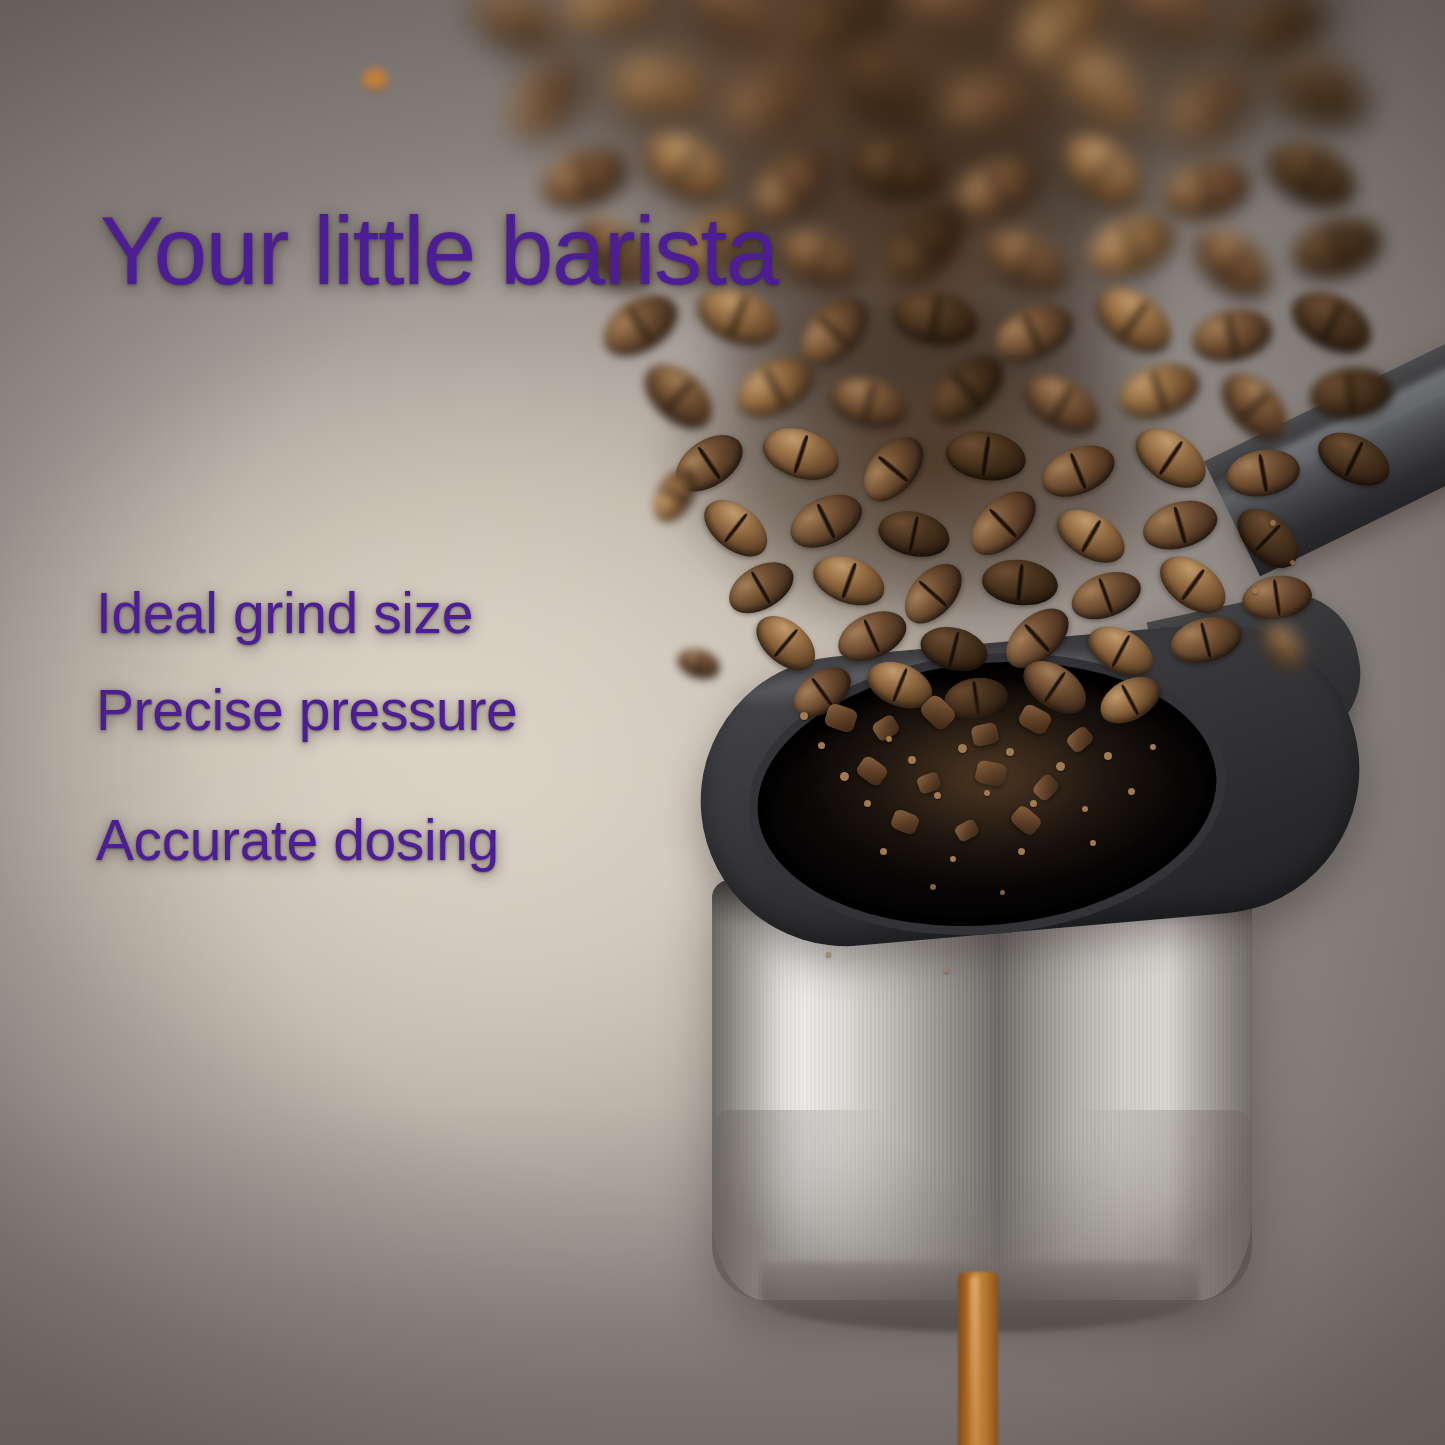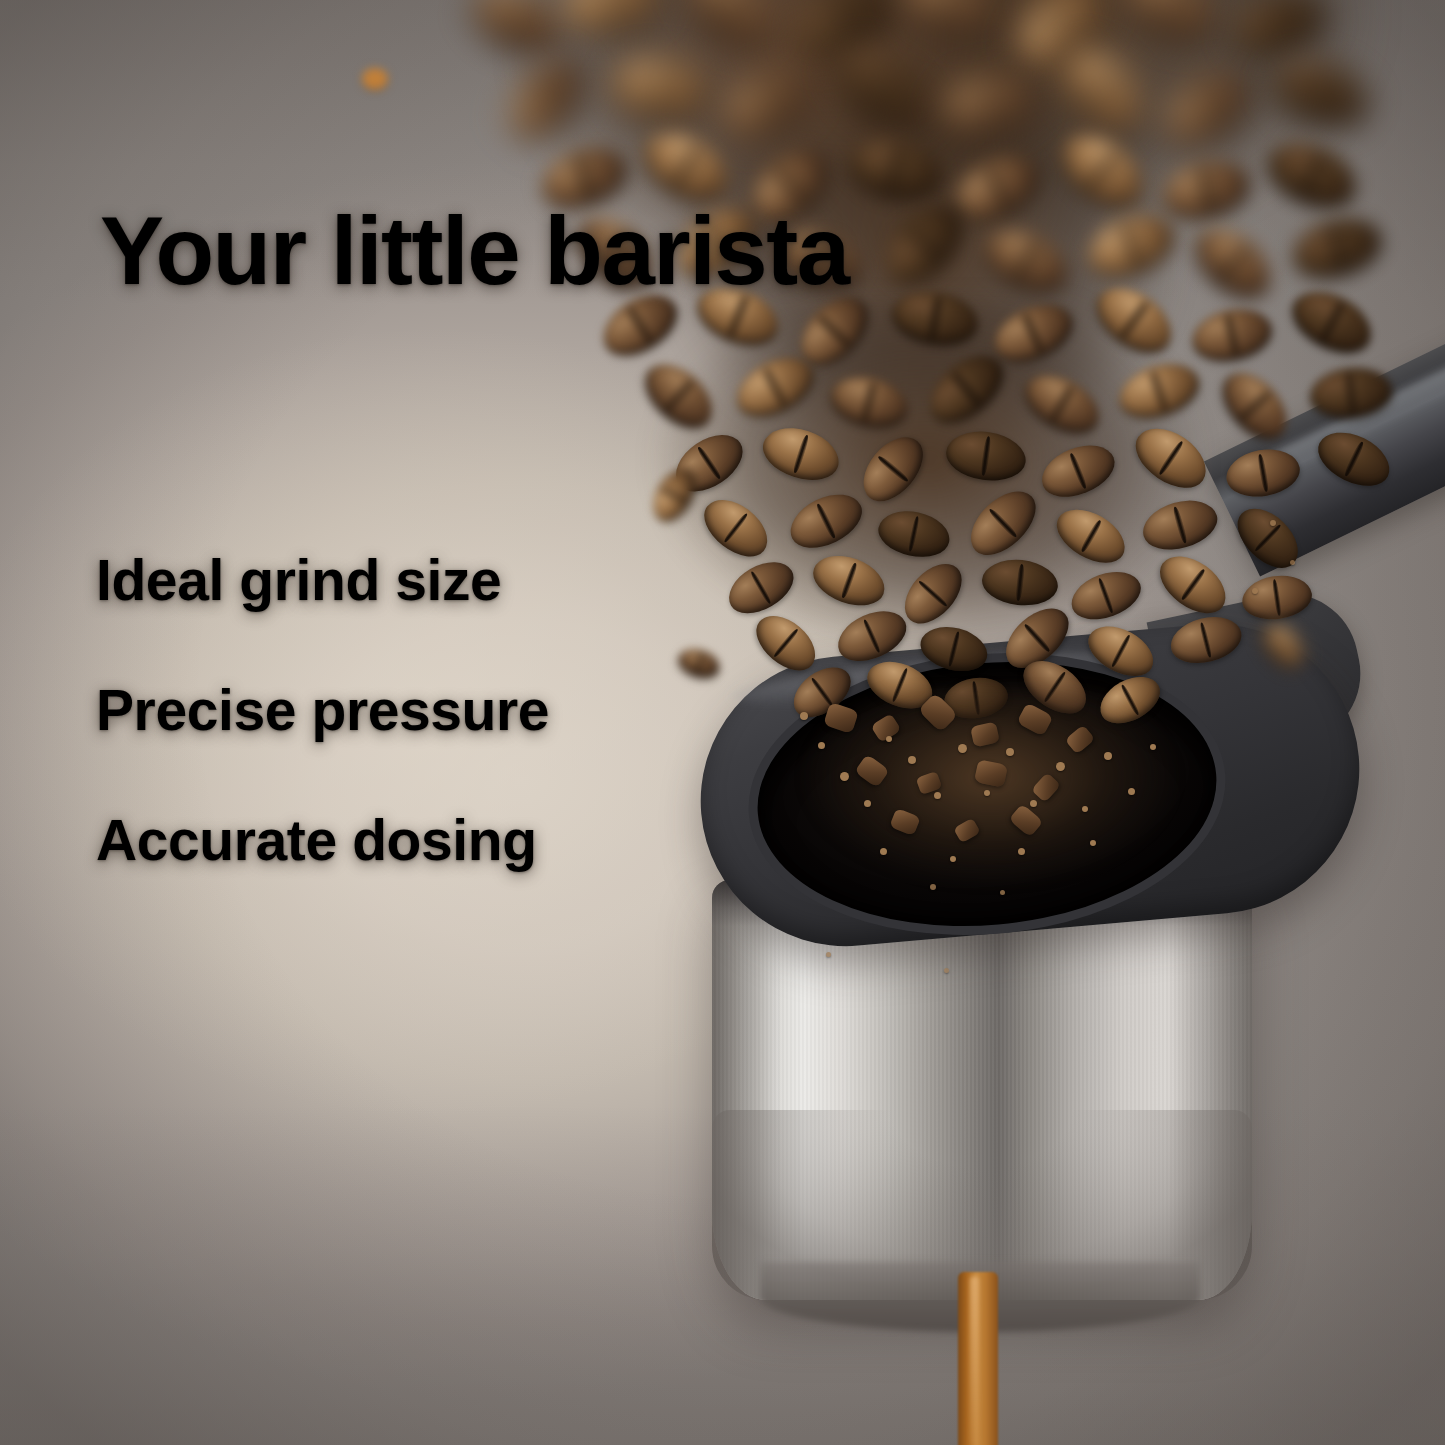--- a/index.html
+++ b/index.html
@@ -193,26 +193,26 @@
   }
   .grain{position:absolute;border-radius:50%;background:#9f7a52;box-shadow:0 1px 2px rgba(0,0,0,.5);}
   .chunk{
     position:absolute;border-radius:28%;
     background:linear-gradient(145deg,#8a6340,#5a3d25 55%,#3a2616);
     box-shadow:0 2px 4px rgba(0,0,0,.45);
   }
 
   
   .txt{
-    position:absolute;color:#000000;white-space:nowrap;font-weight:bold;
+    position:absolute;color:#4c1d95;white-space:nowrap;font-weight:normal;
     text-shadow:0 3px 14px rgba(48,40,34,.62), 0 1px 3px rgba(40,33,28,.50);
   }
   #headline{left:100px;top:196px;font-size:96px;letter-spacing:-1.5px;}
   .bullet{left:96px;font-size:57px;letter-spacing:-0.4px;}
-  #bullet0{top:547px;} #bullet1{top:677px;} #bullet2{top:807px;}
+  #bullet0{top:580px;} #bullet1{top:677px;} #bullet2{top:807px;}
   #tagline{left:92px;top:1192px;font-size:71px;letter-spacing:-1.2px;}
 </style>
 </head>
 <body>
 
 <div id="stage">
 
   <div class="bg-base"></div>
   <div class="bg-warm"></div>
   <div class="bg-topshade"></div>

